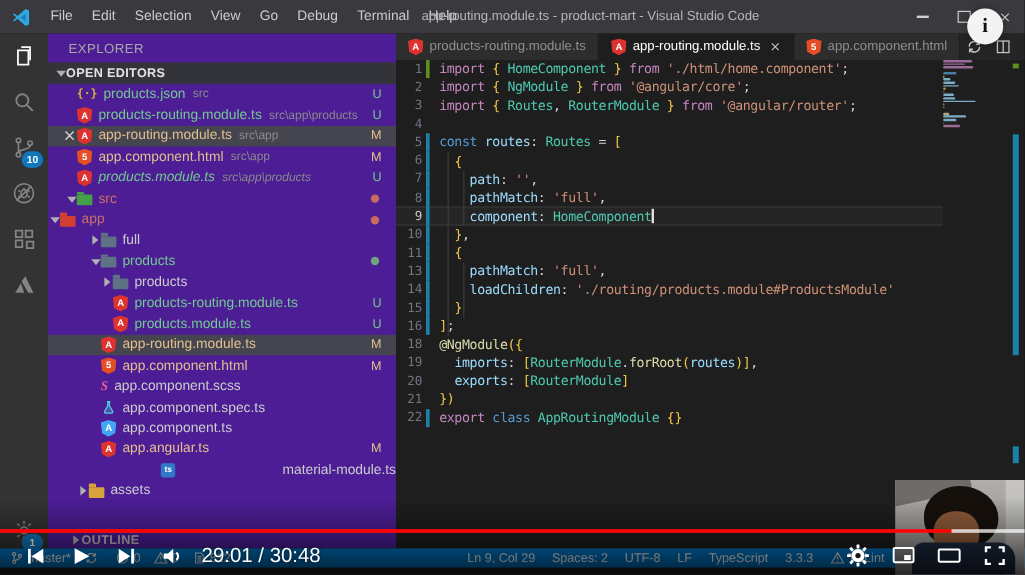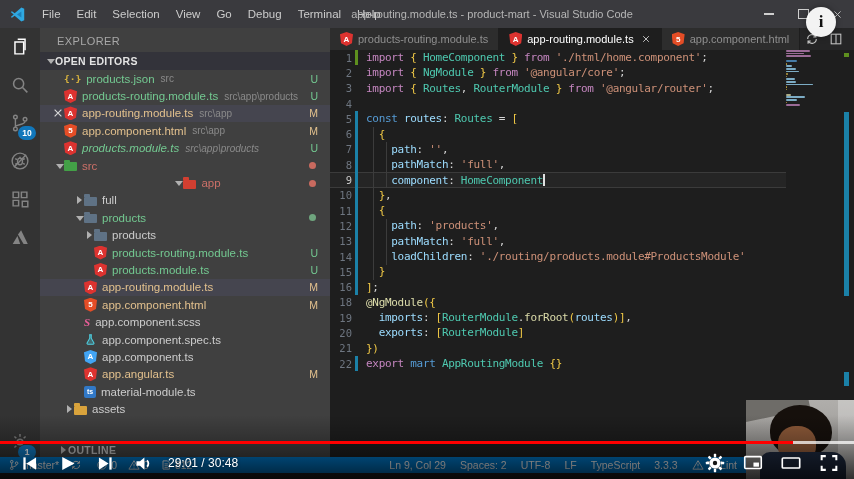--- a/index.html
+++ b/index.html
@@ -17,21 +17,21 @@
 
   
   #activitybar{left:0;top:28px;width:40px;height:429px;background:#333333;}
   .act-item{position:relative;width:40px;height:38px;display:flex;align-items:center;justify-content:center;color:#848484;}
   .act-item.active{color:#ffffff;}
   .act-item svg{width:22px;height:22px;}
   .act-badge{position:absolute;right:4px;bottom:2px;min-width:14px;height:14px;border-radius:8px;background:#1177bb;color:#fff;font-size:8.5px;font-weight:bold;display:flex;align-items:center;justify-content:center;padding:0 2px;}
   #manage-item{position:absolute;left:0;top:395px;}
 
   
-  #sidebar{left:40px;top:28px;width:290px;height:429px;background:#404040;overflow:hidden;}
+  #sidebar{left:40px;top:28px;width:290px;height:429px;background:#4c1d95;overflow:hidden;}
   #explorer-title{height:24px;line-height:26px;padding-left:17px;font-size:11px;color:#a8a8a8;letter-spacing:.4px;}
   .section-header{height:18px;background:#33333a;display:flex;align-items:center;font-size:10.5px;font-weight:bold;color:#e3e3e3;letter-spacing:.3px;}
   .row{height:17.4px;display:flex;align-items:center;font-size:11.5px;color:#cccccc;position:relative;white-space:nowrap;}
   .row.selected{background:#45454f;}
   .row .name{margin-left:5px;}
   .row .desc{margin-left:6px;font-size:10px;color:#8a8a8a;}
   .row.italic .name,.row.italic .desc{font-style:italic;}
   .c-green{color:#73c991;} .c-orange{color:#e2c08d;} .c-red{color:#cc7068;} .c-default{color:#cccccc;}
   .badge-letter{position:absolute;right:12px;font-size:10.5px;}
   .badge-dot{position:absolute;right:14px;width:7px;height:7px;border-radius:50%;}
@@ -98,21 +98,21 @@
   #cam-body{position:absolute;left:14px;top:52px;width:86px;height:27px;background:#1f2b41;border-radius:10px 14px 0 0;}
 
   
   #yt-shade{left:0;top:415px;width:854px;height:64px;background:linear-gradient(180deg,rgba(0,0,0,0),rgba(0,0,0,.28) 45%,rgba(0,0,0,.72));pointer-events:none;}
   #yt-progress-track{left:0;top:441px;width:854px;height:3px;background:rgba(255,255,255,.25);}
   #yt-progress-played{left:0;top:441px;height:3px;background:#ff0000;}
   #yt-progress-buffer{top:441px;height:3px;background:rgba(255,255,255,.65);}
   #yt-controls-left{left:10px;top:450px;display:flex;align-items:center;color:#fff;}
   .yt-btn{width:38px;height:26px;display:flex;align-items:center;justify-content:center;color:#fff;}
   .yt-btn svg{width:21px;height:21px;}
-  #yt-time{font-size:12px;color:#fff;margin-left:6px;text-shadow:0 0 3px rgba(0,0,0,.6);}
+  #yt-time{font-size:17px;color:#fff;margin-left:6px;text-shadow:0 0 3px rgba(0,0,0,.6);}
   #yt-controls-right{left:696px;top:450px;display:flex;align-items:center;}
   #yt-controls-right .yt-btn svg{width:22px;height:22px;}
   #yt-info{left:806px;top:7px;width:30px;height:30px;border-radius:50%;background:rgba(255,255,255,.94);display:flex;align-items:center;justify-content:center;font:bold 17px "Liberation Serif",serif;color:#111;box-shadow:0 0 6px rgba(0,0,0,.35);}
 
   #outline-header{position:absolute;left:40px;top:443px;width:290px;height:14px;display:flex;align-items:center;font-size:10.5px;font-weight:bold;color:#bdbdbd;letter-spacing:.3px;}
 </style>
 </head>
 <body>
 
 <div id="stage">
@@ -253,21 +253,21 @@
       </div>
     <div id="tree-list">
         <div class="row" style="padding-left: 14px;">
           <span class="arr open"></span>
           <span class="fic">
             <span class="folder" style="background: rgb(67, 160, 71);"></span>
           </span>
           <span class="name c-red">src</span>
           <span class="badge-dot" style="background: rgb(201, 106, 95);"></span>
         </div>
-        <div class="row" style="padding-left: 24px; justify-content: center;">
+        <div class="row" style="">
           <span class="arr open"></span>
           <span class="fic">
             <span class="folder" style="background: rgb(210, 63, 49);"></span>
           </span>
           <span class="name c-red">app</span>
           <span class="badge-dot" style="background: rgb(201, 106, 95);"></span>
         </div>
         <div class="row" style="padding-left: 34px;">
           <span class="arr closed"></span>
           <span class="fic">
@@ -346,21 +346,21 @@
           <span class="name c-default">app.component.ts</span>
         </div>
         <div class="row" style="padding-left: 34px;">
           <span class="arr"></span>
           <span class="fic">
             <span class="shield" style="background: rgb(221, 51, 48);">A</span>
           </span>
           <span class="name c-orange">app.angular.ts</span>
           <span class="badge-letter c-orange">M</span>
         </div>
-        <div class="row" style="padding-left: 34px;">
+        <div class="row" style=" justify-content: space-between;">
           <span class="arr"></span>
           <span class="fic">
             <span class="ts-ic">ts</span>
           </span>
           <span class="name c-default">material-module.ts</span>
         </div>
         <div class="row" style="padding-left: 24px;">
           <span class="arr closed"></span>
           <span class="fic">
             <span class="folder" style="background: rgb(217, 163, 60);"></span>
@@ -471,25 +471,20 @@
         <span class="ln">10</span>
         <span class="gut mod"></span>
         <span class="codetext"><span class="tk-fg">  </span><span class="tk-br">}</span><span class="tk-fg">,</span></span>
       </div>
       <div class="cl">
         <span class="ln">11</span>
         <span class="gut mod"></span>
         <span class="codetext"><span class="tk-fg">  </span><span class="tk-br">{</span></span>
       </div>
       <div class="cl">
-        <span class="ln">12</span>
-        <span class="gut mod"></span>
-        <span class="codetext"><span class="tk-fg">    </span><span class="tk-prop">path</span><span class="tk-fg">: </span><span class="tk-str">'products'</span><span class="tk-fg">,</span></span>
-      </div>
-      <div class="cl">
         <span class="ln">13</span>
         <span class="gut mod"></span>
         <span class="codetext"><span class="tk-fg">    </span><span class="tk-prop">pathMatch</span><span class="tk-fg">: </span><span class="tk-str">'full'</span><span class="tk-fg">,</span></span>
       </div>
       <div class="cl">
         <span class="ln">14</span>
         <span class="gut mod"></span>
         <span class="codetext"><span class="tk-fg">    </span><span class="tk-prop">loadChildren</span><span class="tk-fg">: </span><span class="tk-str">'./routing/products.module#ProductsModule'</span></span>
       </div>
       <div class="cl">
@@ -518,21 +513,21 @@
         <span class="codetext"><span class="tk-fg">  </span><span class="tk-prop">exports</span><span class="tk-fg">: </span><span class="tk-br">[</span><span class="tk-type">RouterModule</span><span class="tk-br">]</span></span>
       </div>
       <div class="cl">
         <span class="ln">21</span>
         <span class="gut "></span>
         <span class="codetext"><span class="tk-br">}</span><span class="tk-br">)</span></span>
       </div>
       <div class="cl">
         <span class="ln">22</span>
         <span class="gut mod"></span>
-        <span class="codetext"><span class="tk-kw">export </span><span class="tk-kw2">mart </span><span class="tk-type">AppRoutingModule</span><span class="tk-br"> {}</span></span>
+        <span class="codetext"><span class="tk-kw">export </span><span class="tk-kw2">class </span><span class="tk-type">AppRoutingModule</span><span class="tk-br"> {}</span></span>
       </div>
     </div>
   <div class="indent-guide abs" style="left:373px;top:127px;height:153px"></div>
   <div class="indent-guide abs" style="left:386px;top:142px;height:46px"></div>
   <div class="indent-guide abs" style="left:386px;top:219px;height:46px"></div>
   <div id="minimap" class="abs">
       <div class="mm-line" style="width: 24.3px; background: rgb(197, 134, 192);"></div>
       <div class="mm-line" style="width: 18.45px; background: rgb(197, 134, 192);"></div>
       <div class="mm-line" style="width: 24.75px; background: rgb(197, 134, 192);"></div>
       <div class="mm-line" style="width: 0px; background: transparent;"></div>

